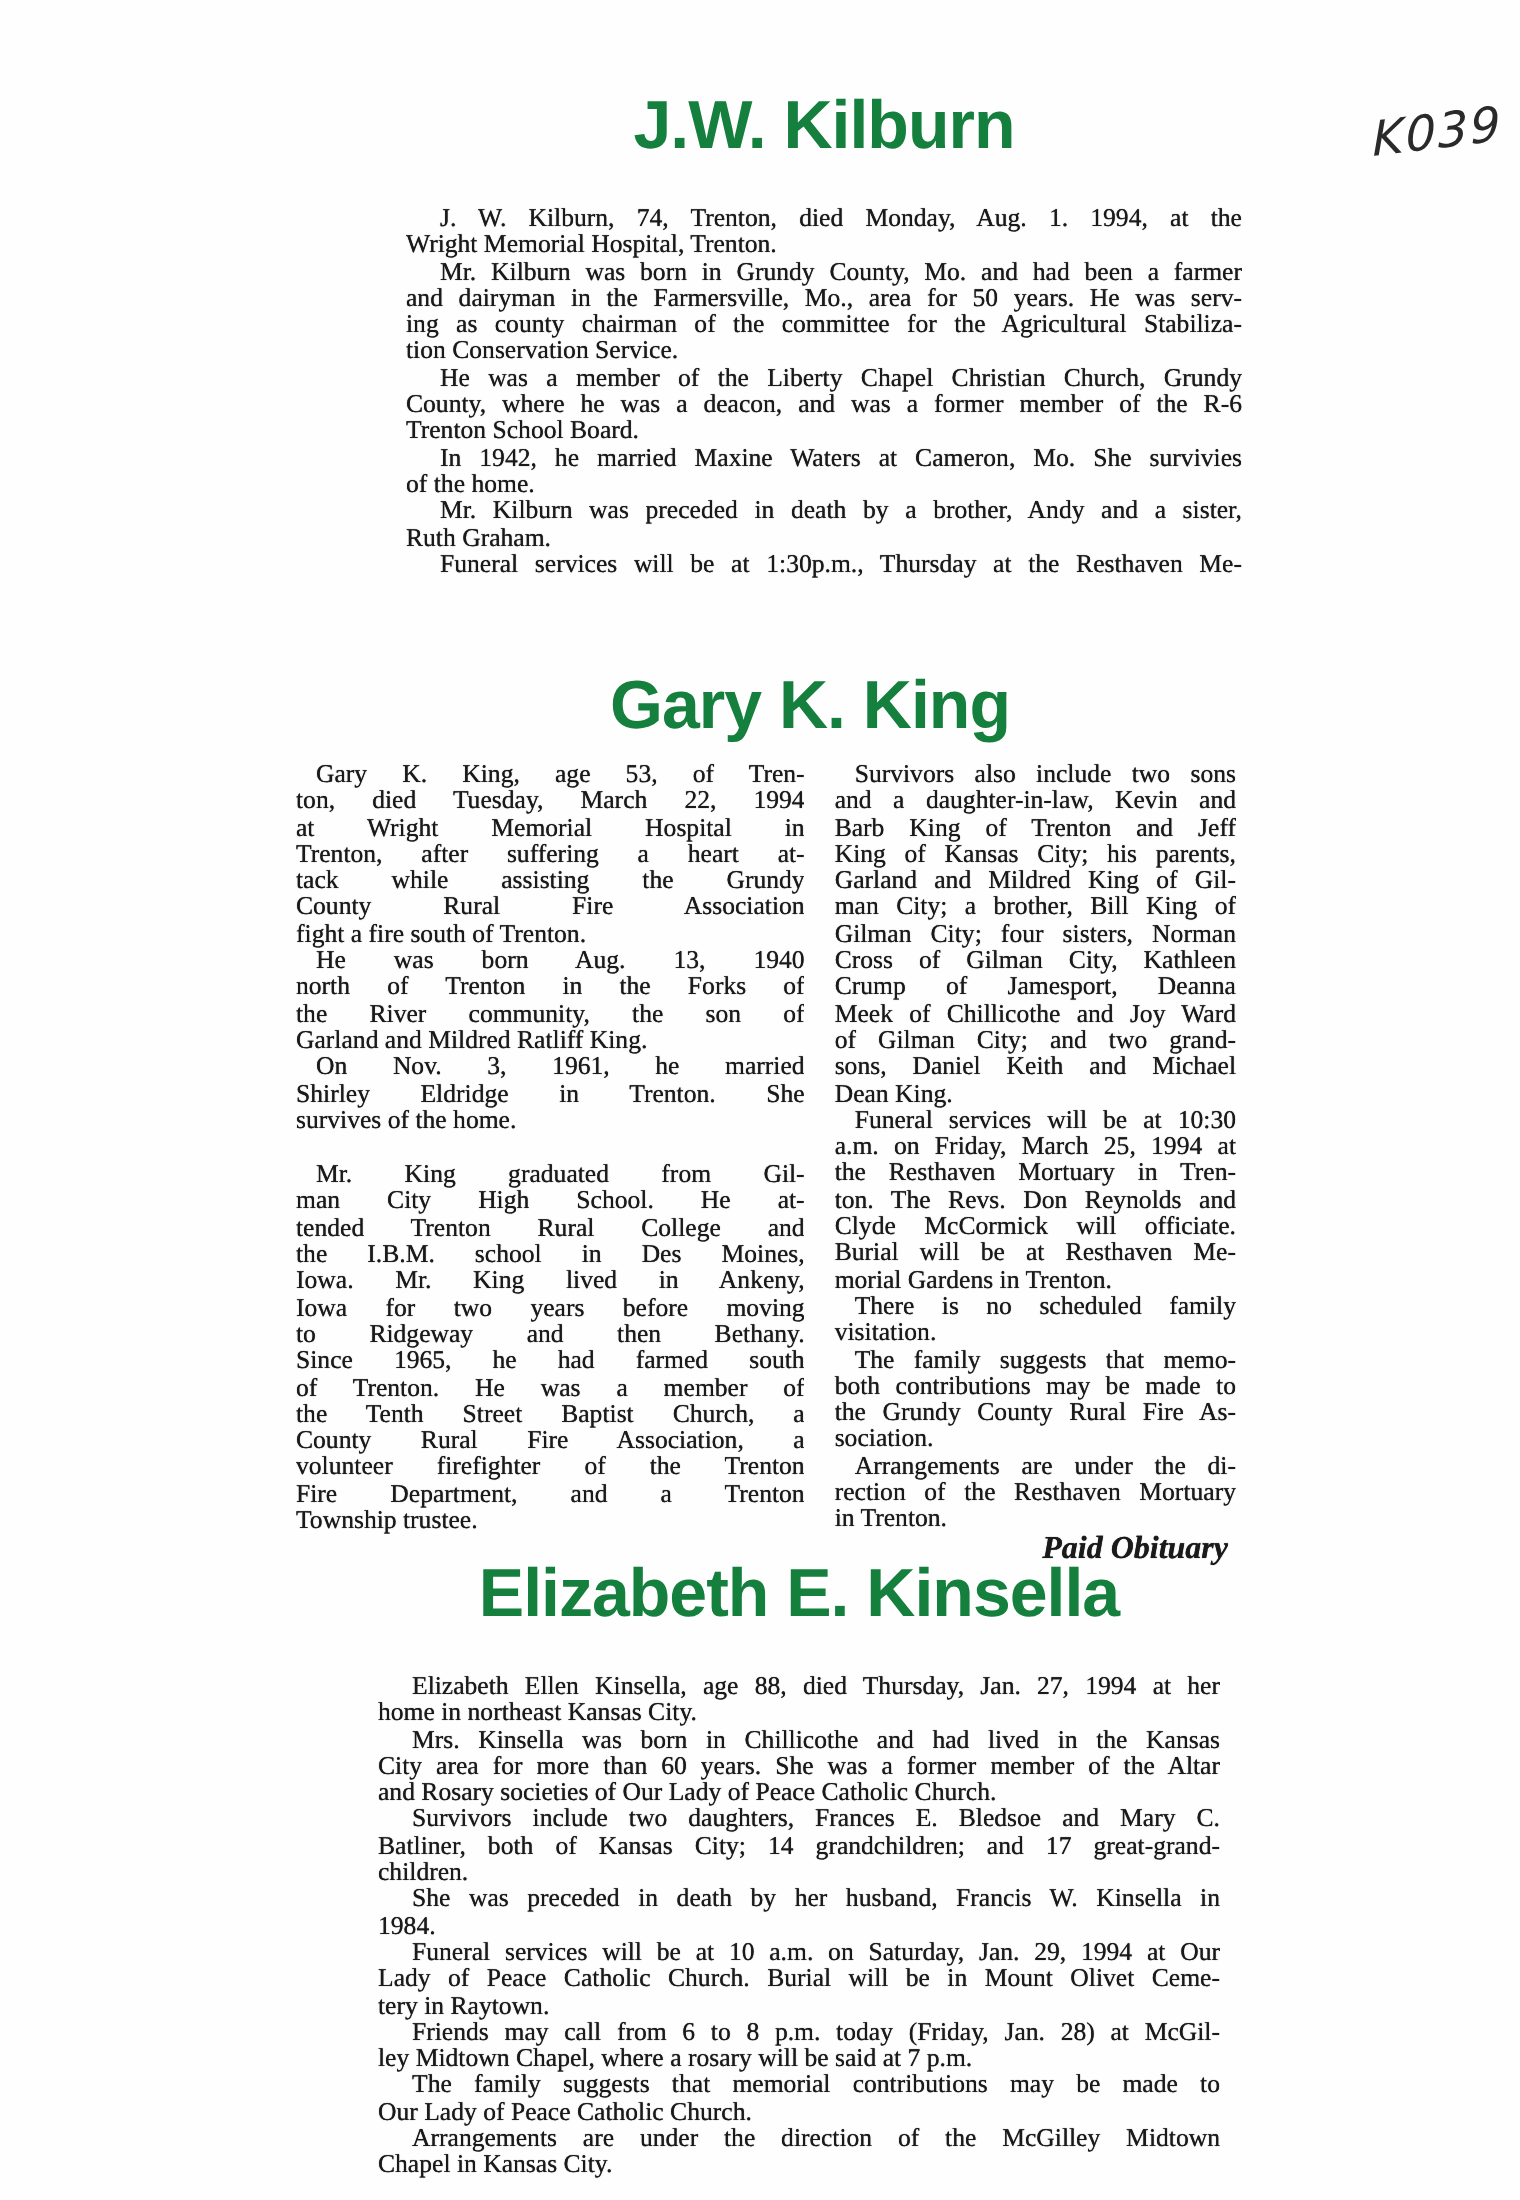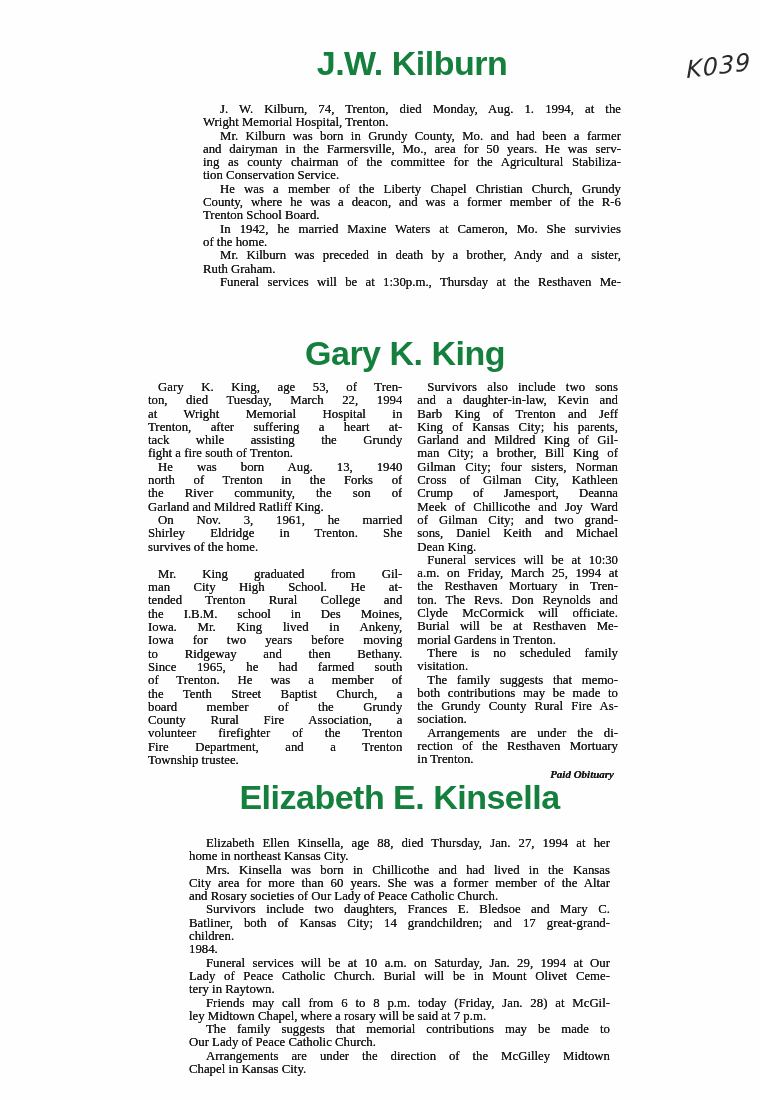--- a/index.html
+++ b/index.html
@@ -45,21 +45,21 @@
   
   .sec-king{left:148px;top:334px;width:470px;}
   .sec-king .obit-title{transform:translateX(22px);}
   .king-cols{display:flex;gap:15px;margin-top:8px;}
   .king-col1{width:256px;}
   .king-col2{width:202px;}
   .sec-king .ln.first{text-indent:10px;}
   .king-col1 .para:nth-child(4){margin-top:14px;}
   .paid-note{
     margin-top:1px;
-    font-size:11px;
+    font-size:16px;
     font-style:italic;
     font-weight:bold;
     text-align:right;
     padding-right:4px;
   }
 
   
   .sec-kinsella{left:189px;top:778px;width:421px;}
 
   
@@ -116,20 +116,21 @@
   <div class="section sec-king">
     <h1 class="obit-title">Gary K. King</h1>
     <div class="king-cols body-text">
       <div class="king-col1">
           <div class="para">
             <div class="ln first">Gary K. King, age 53, of Tren-</div>
             <div class="ln">ton, died Tuesday, March 22, 1994</div>
             <div class="ln">at Wright Memorial Hospital in</div>
             <div class="ln">Trenton, after suffering a heart at-</div>
             <div class="ln">tack while assisting the Grundy</div>
+            <div class="ln">County Rural Fire Association</div>
             <div class="ln last">fight a fire south of Trenton.</div>
           </div>
           <div class="para">
             <div class="ln first">He was born Aug. 13, 1940</div>
             <div class="ln">north of Trenton in the Forks of</div>
             <div class="ln">the River community, the son of</div>
             <div class="ln last">Garland and Mildred Ratliff King.</div>
           </div>
           <div class="para">
             <div class="ln first">On Nov. 3, 1961, he married</div>
@@ -140,21 +141,20 @@
             <div class="ln first">Mr. King graduated from Gil-</div>
             <div class="ln">man City High School. He at-</div>
             <div class="ln">tended Trenton Rural College and</div>
             <div class="ln">the I.B.M. school in Des Moines,</div>
             <div class="ln">Iowa. Mr. King lived in Ankeny,</div>
             <div class="ln">Iowa for two years before moving</div>
             <div class="ln">to Ridgeway and then Bethany.</div>
             <div class="ln">Since 1965, he had farmed south</div>
             <div class="ln">of Trenton. He was a member of</div>
             <div class="ln">the Tenth Street Baptist Church, a</div>
-            <div class="ln">board member of the Grundy</div>
             <div class="ln">County Rural Fire Association, a</div>
             <div class="ln">volunteer firefighter of the Trenton</div>
             <div class="ln">Fire Department, and a Trenton</div>
             <div class="ln last">Township trustee.</div>
           </div>
         </div>
       <div class="king-col2">
         <div>
             <div class="para">
               <div class="ln first">Survivors also include two sons</div>
@@ -212,20 +212,21 @@
           <div class="ln first">Mrs. Kinsella was born in Chillicothe and had lived in the Kansas</div>
           <div class="ln">City area for more than 60 years. She was a former member of the Altar</div>
           <div class="ln last">and Rosary societies of Our Lady of Peace Catholic Church.</div>
         </div>
         <div class="para">
           <div class="ln first">Survivors include two daughters, Frances E. Bledsoe and Mary C.</div>
           <div class="ln">Batliner, both of Kansas City; 14 grandchildren; and 17 great-grand-</div>
           <div class="ln last">children.</div>
         </div>
         <div class="para">
+          <div class="ln first">She was preceded in death by her husband, Francis W. Kinsella in</div>
           <div class="ln last">1984.</div>
         </div>
         <div class="para">
           <div class="ln first">Funeral services will be at 10 a.m. on Saturday, Jan. 29, 1994 at Our</div>
           <div class="ln">Lady of Peace Catholic Church. Burial will be in Mount Olivet Ceme-</div>
           <div class="ln last">tery in Raytown.</div>
         </div>
         <div class="para">
           <div class="ln first">Friends may call from 6 to 8 p.m. today (Friday, Jan. 28) at McGil-</div>
           <div class="ln last">ley Midtown Chapel, where a rosary will be said at 7 p.m.</div>

